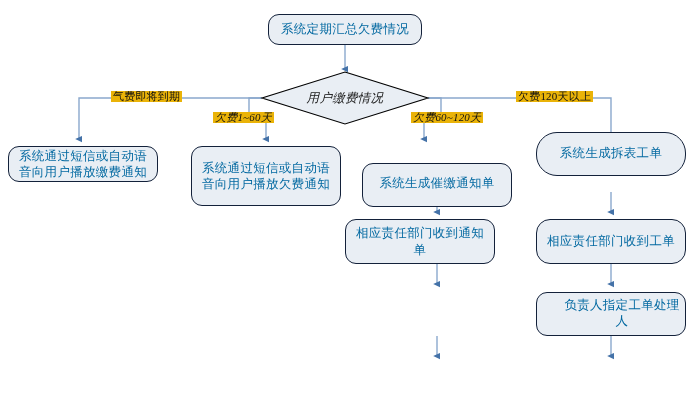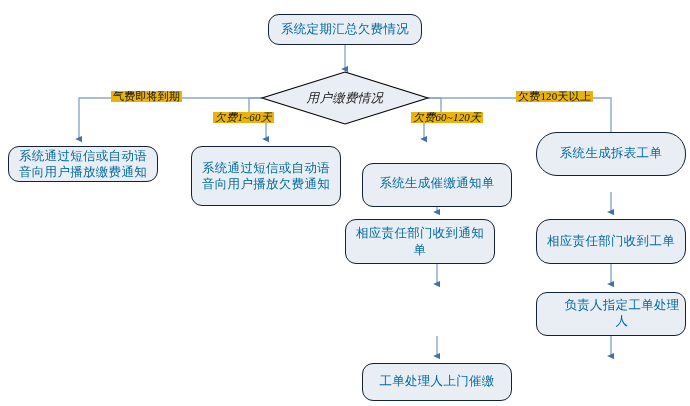--- a/index.html
+++ b/index.html
@@ -111,23 +111,20 @@
   <div class="node two-line" style="left:191px;top:146px;width:150px;height:60px;">
     <span>系统通过短信或自动语音向用户播放欠费通知</span>
   </div>
 
   <div class="node" style="left:362px;top:163px;width:150px;height:44px;font-family:Liberation Mono, monospace;">
     <span>系统生成催缴通知单</span>
   </div>
   <div class="node two-line" style="left:345px;top:219px;width:150px;height:45px;">
     <span>相应责任部门收到通知单</span>
   </div>
-  <div class="node" style="left:362px;top:363px;width:150px;height:38px;">
-    <span>工单处理人上门催缴</span>
-  </div>
 
   <div class="node" style="left:536px;top:132px;width:150px;height:44px;border-radius:21px;">
     <span>系统生成拆表工单</span>
   </div>
   <div class="node" style="left:536px;top:219px;width:150px;height:45px;border-radius:14px;">
     <span>相应责任部门收到工单</span>
   </div>
   <div class="node" style="left:536px;top:292px;width:150px;height:44px;padding-left:27px;">
     <span>负责人指定工单处理人</span>
   </div>

